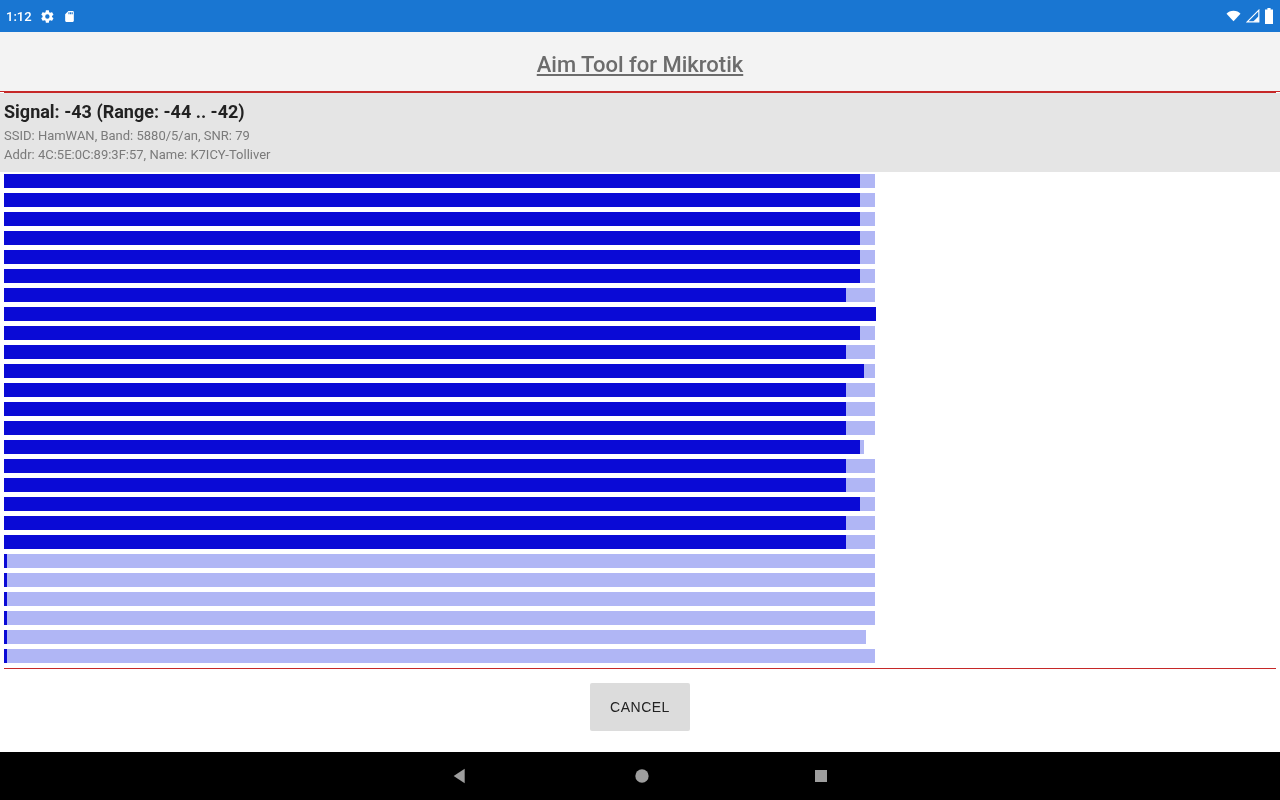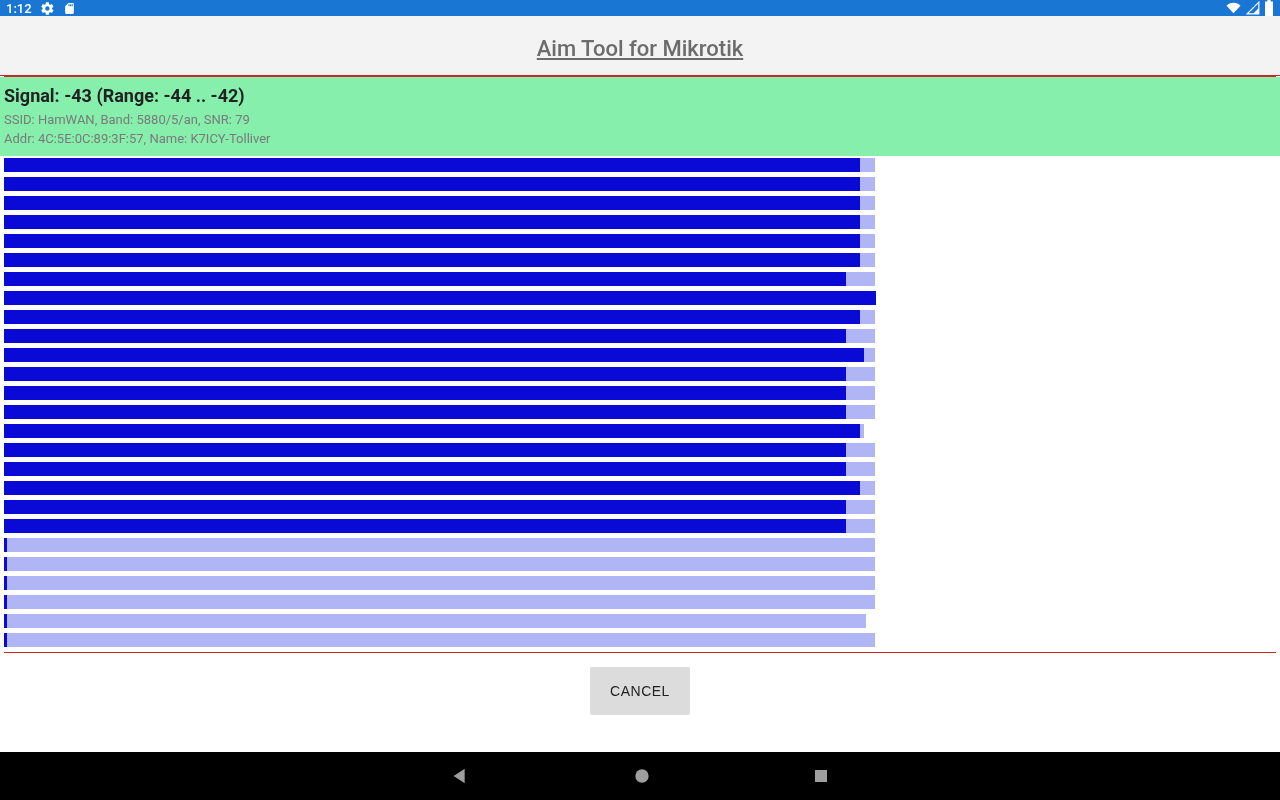--- a/index.html
+++ b/index.html
@@ -1,18 +1,18 @@
 <!DOCTYPE html>
 <html><head>
 <meta charset="utf-8">
 <style>
   * { margin: 0; padding: 0; box-sizing: border-box; }
   html, body { width: 1280px; height: 800px; font-family: Roboto, "Helvetica Neue", Arial, sans-serif; background: #ffffff; overflow: hidden; }
   .status-bar {
-    height: 16px;
+    height: 32px;
     background: #1976d2;
     color: #ffffff;
     display: flex;
     align-items: center;
     justify-content: space-between;
     padding: 0 6px;
     font-size: 13px;
     font-weight: 500;
   }
   .status-left { display: flex; align-items: center; gap: 8px; }
@@ -24,21 +24,21 @@
   }
   .dialog-title {
     text-align: center;
     font-size: 22px;
     color: #6c6c6c;
     font-weight: 500;
     padding: 20px 0 14px;
     text-decoration: underline;
   }
   .divider-red { height: 1px; background: #c62828; margin: 0 4px; }
-  .info-block { padding: 8px 4px 6px 4px; background: #86efac; }
+  .info-block { padding: 8px 4px 6px 4px; background: #e5e5e5; }
   .signal-line { font-size: 18px; font-weight: 700; color: #222; margin-bottom: 6px; }
   .meta-line { font-size: 13px; color: #7a7a7a; margin-bottom: 4px; }
   .bars-region {
     background: #ffffff;
     padding: 2px 0 0 4px;
   }
   .bar-row {
     position: relative;
     height: 14px;
     margin-bottom: 5px;

